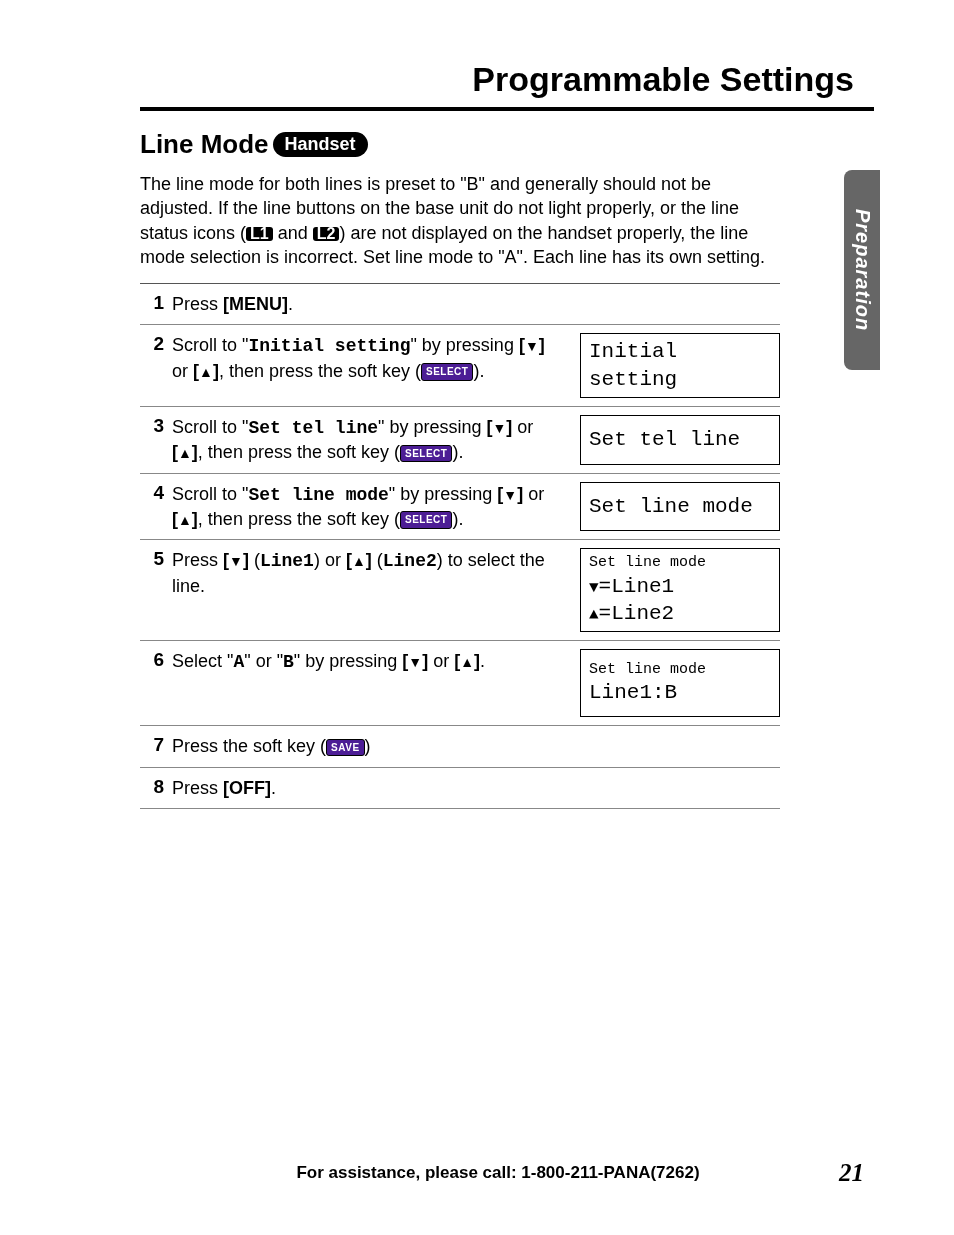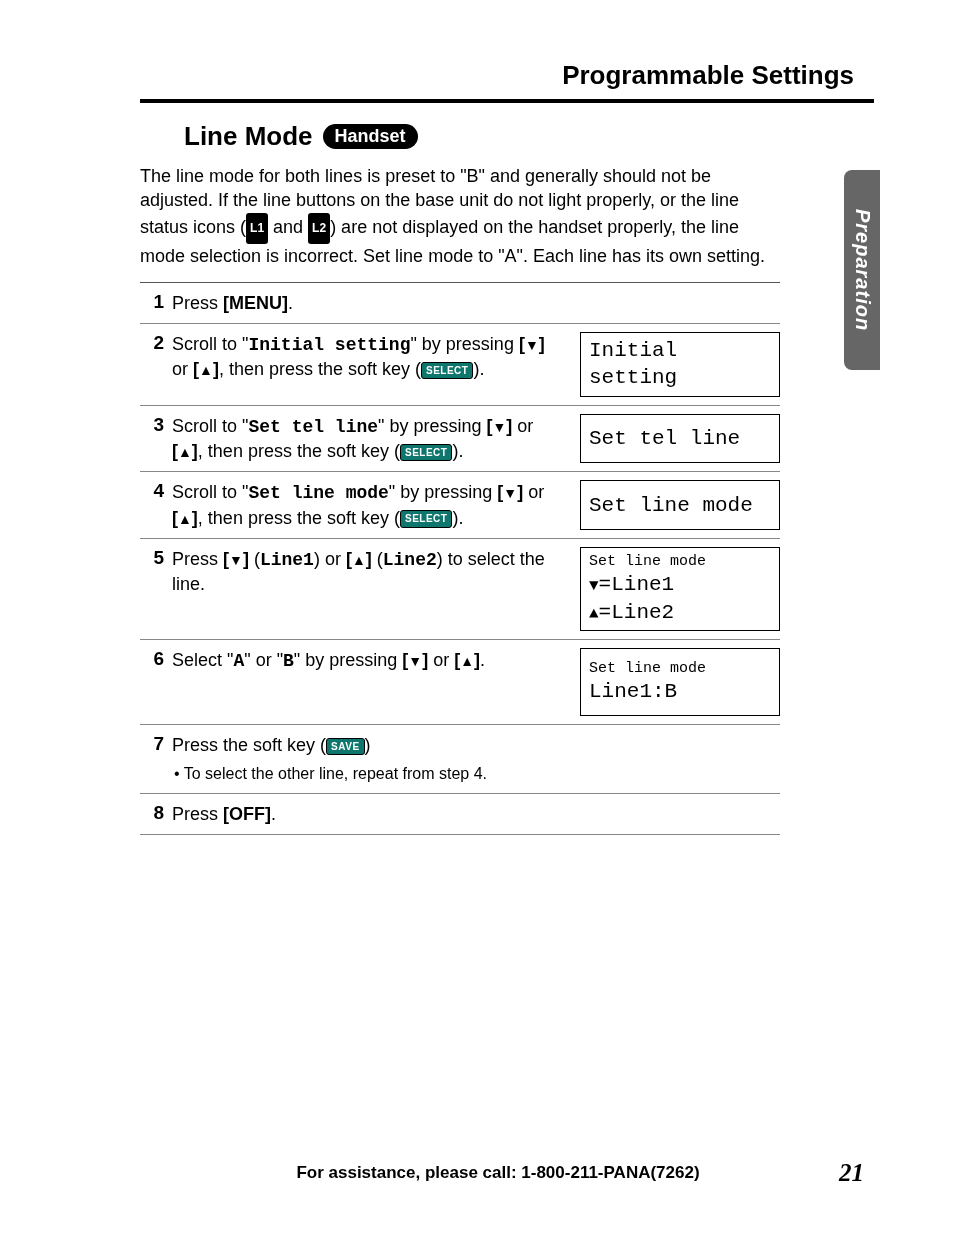--- a/index.html
+++ b/index.html
@@ -10,34 +10,33 @@
       font-family: Arial, Helvetica, sans-serif;
       position: relative;
       color: #000;
     }
     .page {
       padding: 60px 80px 60px 140px;
       position: relative;
       height: 100%;
     }
     .chapter-title {
-      font-size: 26px;
+      font-size: 34px;
       font-weight: bold;
       text-align: right;
       padding-right: 20px;
       border-bottom: 4px solid #000;
       padding-bottom: 8px;
       margin-bottom: 18px;
     }
     .section-row {
       display: flex;
       align-items: center;
-      gap: 10px;
+      gap: 4px;
       margin-bottom: 12px;
-      margin-left: 44px;
     }
     .section-title {
       font-size: 26px;
       font-weight: bold;
     }
     .pill {
       display: inline-block;
       background: #000;
       color: #fff;
       border-radius: 14px;
@@ -51,23 +50,23 @@
       margin-bottom: 14px;
       max-width: 640px;
     }
     .icon-chip {
       display: inline-flex;
       align-items: center;
       background: #000;
       color: #fff;
       border-radius: 3px;
       padding: 0 4px;
-      font-size: 12px;
-      font-weight: bold;
-      height: 31px;
+      font-size: 16px;
+      font-weight: bold;
+      height: 14px;
       vertical-align: middle;
     }
     .steps {
       border-top: 1px solid #555;
       max-width: 640px;
     }
     .step {
       display: flex;
       border-bottom: 1px solid #888;
       padding: 8px 0 8px 0;
@@ -90,21 +89,21 @@
       font-size: 18px;
       line-height: 1.35;
     }
     .mono { font-family: "Courier New", monospace; font-weight: bold; }
     .bold { font-weight: bold; }
     .arrow-down::before { content: "▼"; font-size: 14px; }
     .arrow-up::before { content: "▲"; font-size: 14px; }
     .softkey {
       display: inline-block;
       border: 1px solid #000;
-      background: #0f766e;
+      background: #4c1d95;
       color: #fff;
       border-radius: 3px;
       font-family: Arial, sans-serif;
       font-size: 10px;
       font-weight: bold;
       padding: 1px 4px;
       letter-spacing: 0.5px;
       vertical-align: middle;
     }
     .lcd {
@@ -258,21 +257,20 @@
           <div>Line1:B</div>
         </div>
       </div>
     </div>
 
     <div class="step">
       <div class="step-num">7</div>
       <div class="step-body">
           <div class="step-text">
         <span>Press the soft key (</span><span class="softkey">SAVE</span><span>)</span>
-        <div class="bullet">• To select the other line, repeat from step 4.</div>
       </div>
         </div>
     </div>
 
     <div class="step">
       <div class="step-num">8</div>
       <div class="step-body">
           <div class="step-text">
         <span>Press </span><span class="bold">[OFF]</span><span>.</span>
       </div>

